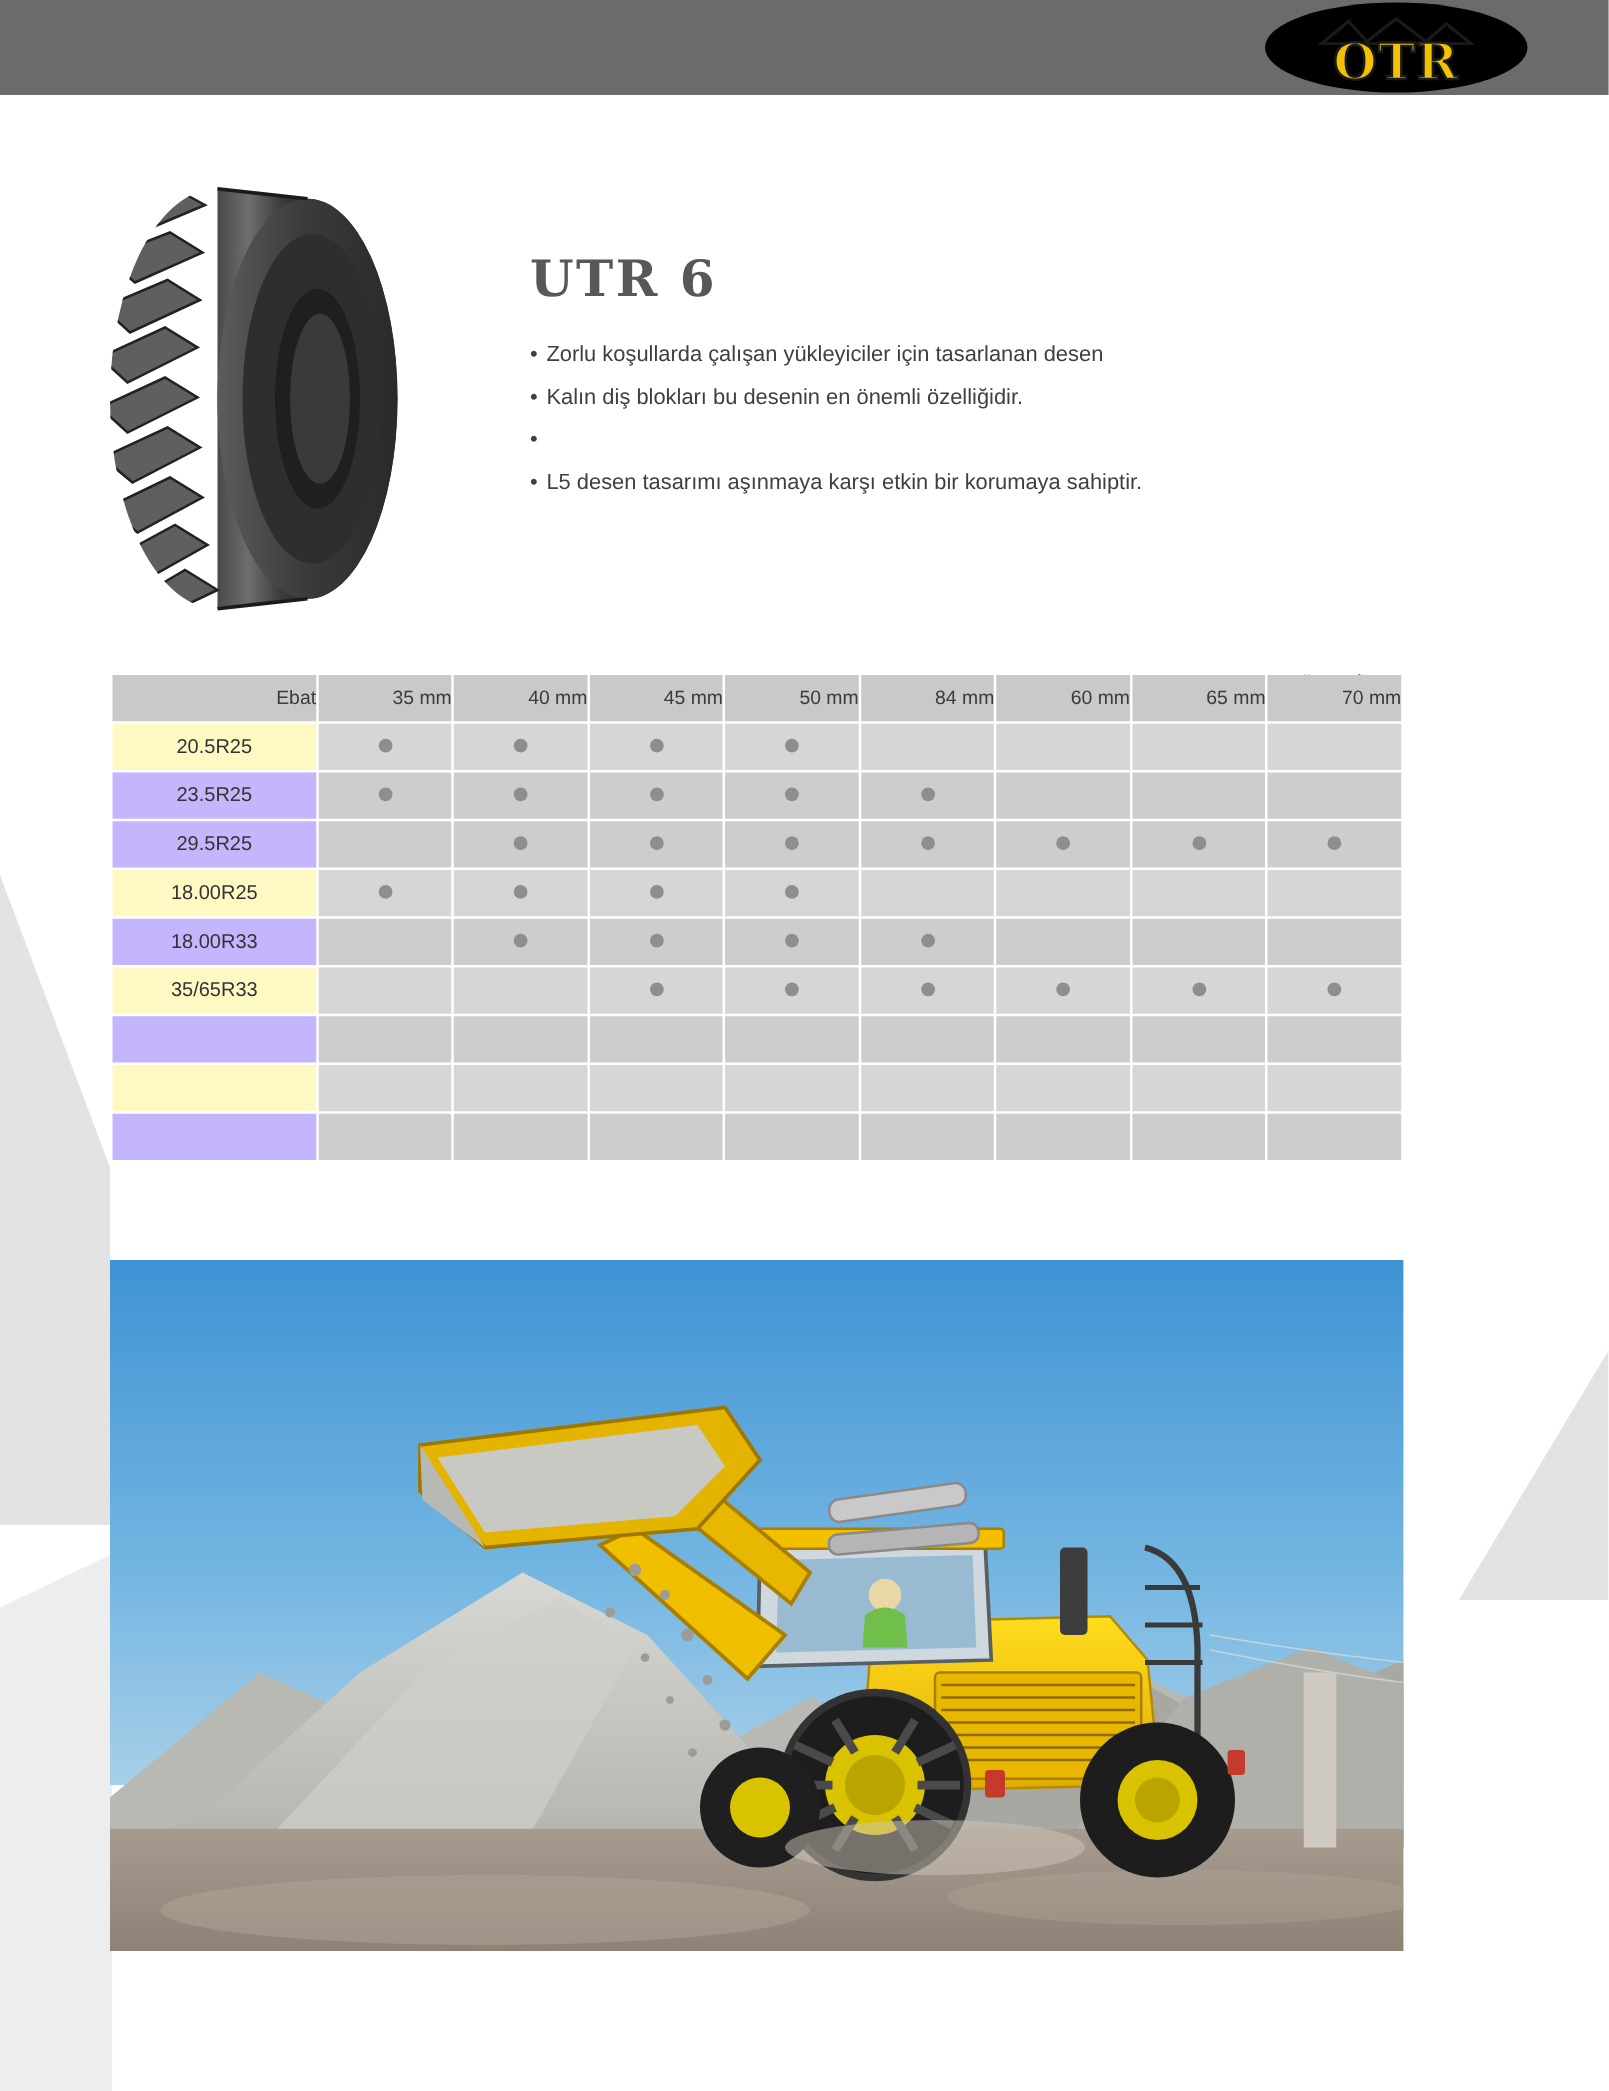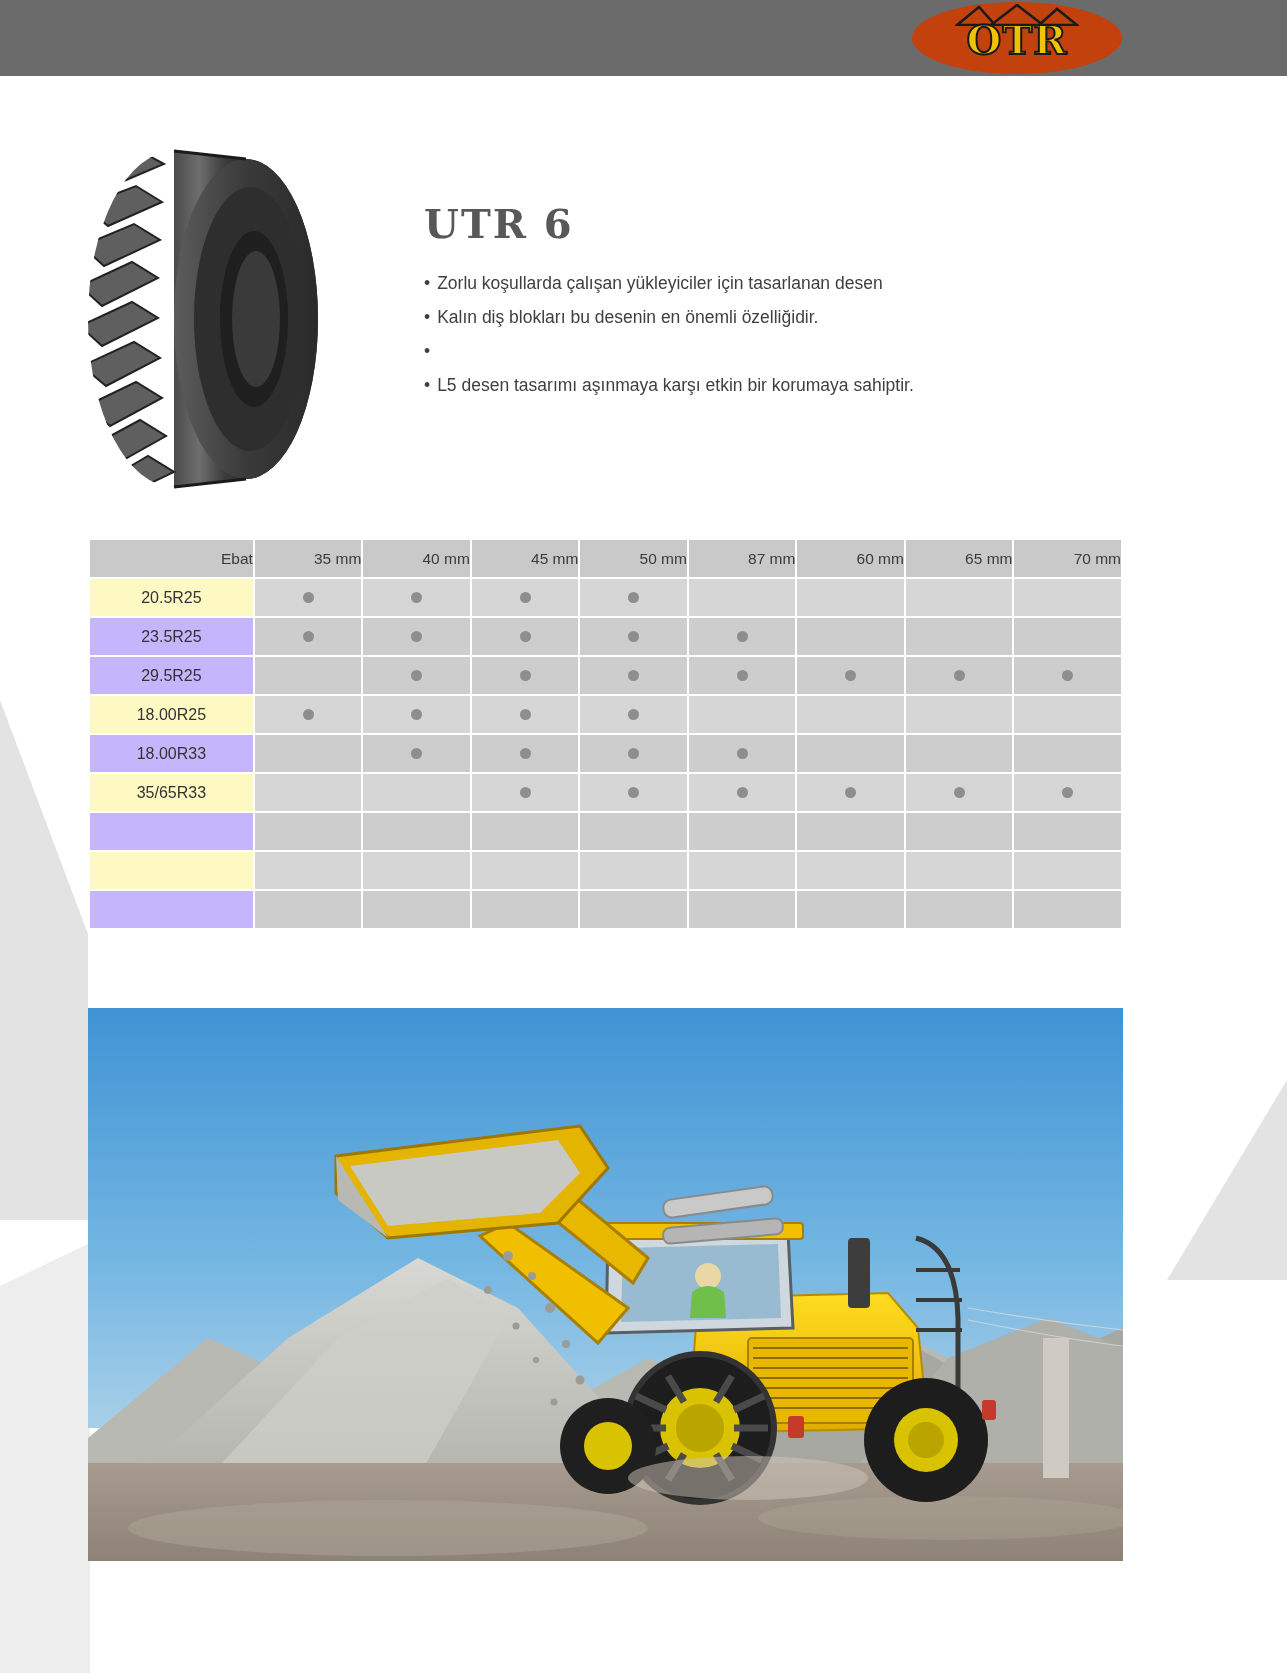--- a/index.html
+++ b/index.html
@@ -17,27 +17,27 @@
   .header-bar {
     position: absolute;
     top: 0; left: 0;
     width: 1287px;
     height: 76px;
     background: #6b6b6b;
   }
   .header-logo {
     position: absolute;
     top: 2px;
-    left: 912px;
+    left: 1012px;
     width: 210px;
     height: 72px;
-    background: #c2410c;
+    background: #000000;
     border-radius: 50% / 50%;
     display: flex;
-    align-items: flex-start;
+    align-items: flex-end;
     justify-content: center;
     overflow: hidden;
   }
   .logo-inner {
     position: relative;
     width: 180px;
     height: 62px;
   }
   .logo-mountains {
     position: absolute;
@@ -297,21 +297,21 @@
 </div>
 
 <table class="spec-table">
   <thead>
     <tr>
       <th class="size-head">Ebat</th>
       <th class="mm-head">35 mm</th>
       <th class="mm-head">40 mm</th>
       <th class="mm-head">45 mm</th>
       <th class="mm-head">50 mm</th>
-      <th class="mm-head">87 mm</th>
+      <th class="mm-head">84 mm</th>
       <th class="mm-head">60 mm</th>
       <th class="mm-head">65 mm</th>
       <th class="mm-head">70 mm</th>
     </tr>
   </thead>
   <tbody id="table-body">
       <tr>
         <td class="size-cell">20.5R25</td>
         <td class="mark-cell"><span class="mark"></span></td>
         <td class="mark-cell"><span class="mark"></span></td>

